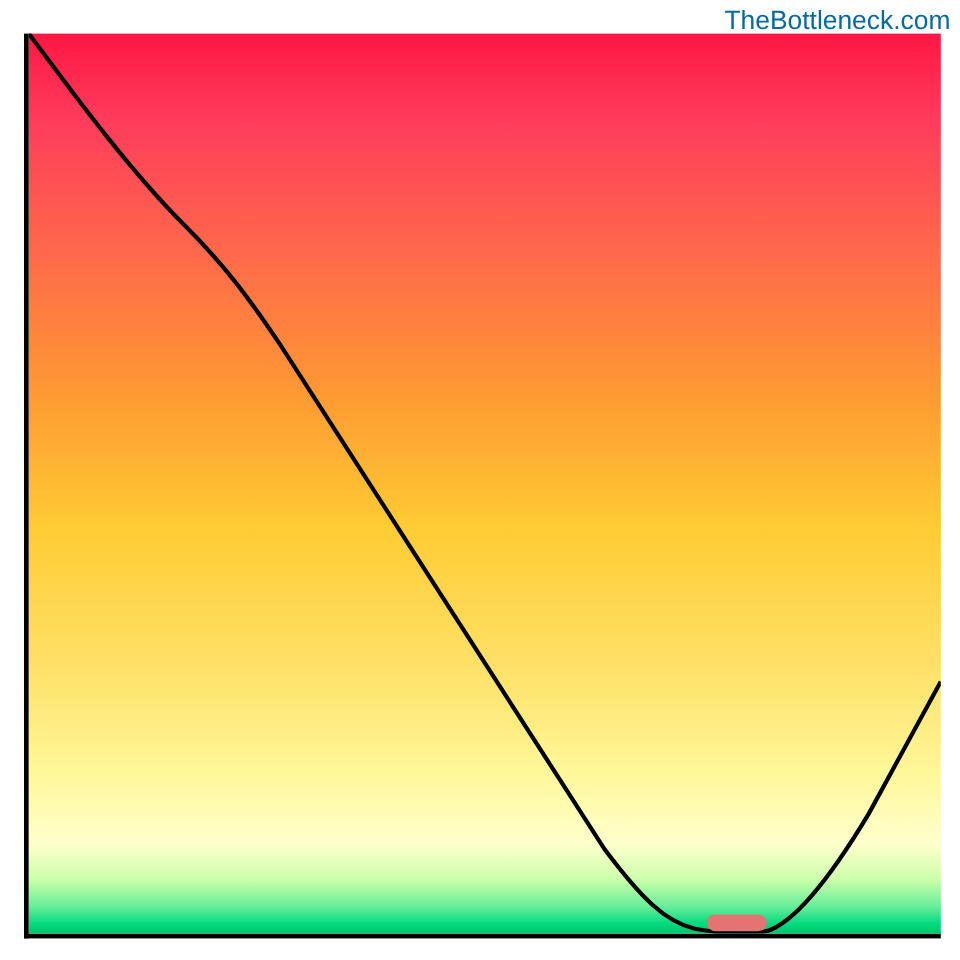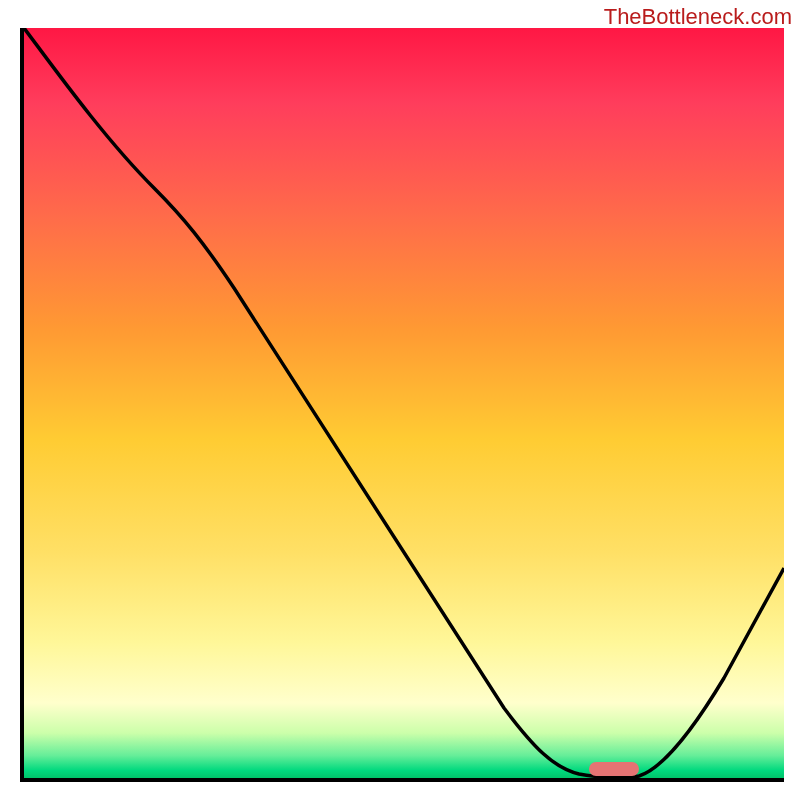--- a/index.html
+++ b/index.html
@@ -13,21 +13,21 @@
   .chart-container {
     position: relative;
     width: 800px;
     height: 800px;
     background: white;
   }
   .watermark {
     position: absolute;
     top: 4px;
     right: 8px;
-    color: #b91c1c;
+    color: #0369a1;
     font-size: 22px;
     font-weight: 500;
     z-index: 10;
   }
   .plot-area {
     position: absolute;
     left: 20px;
     top: 28px;
     width: 760px;
     height: 750px;

